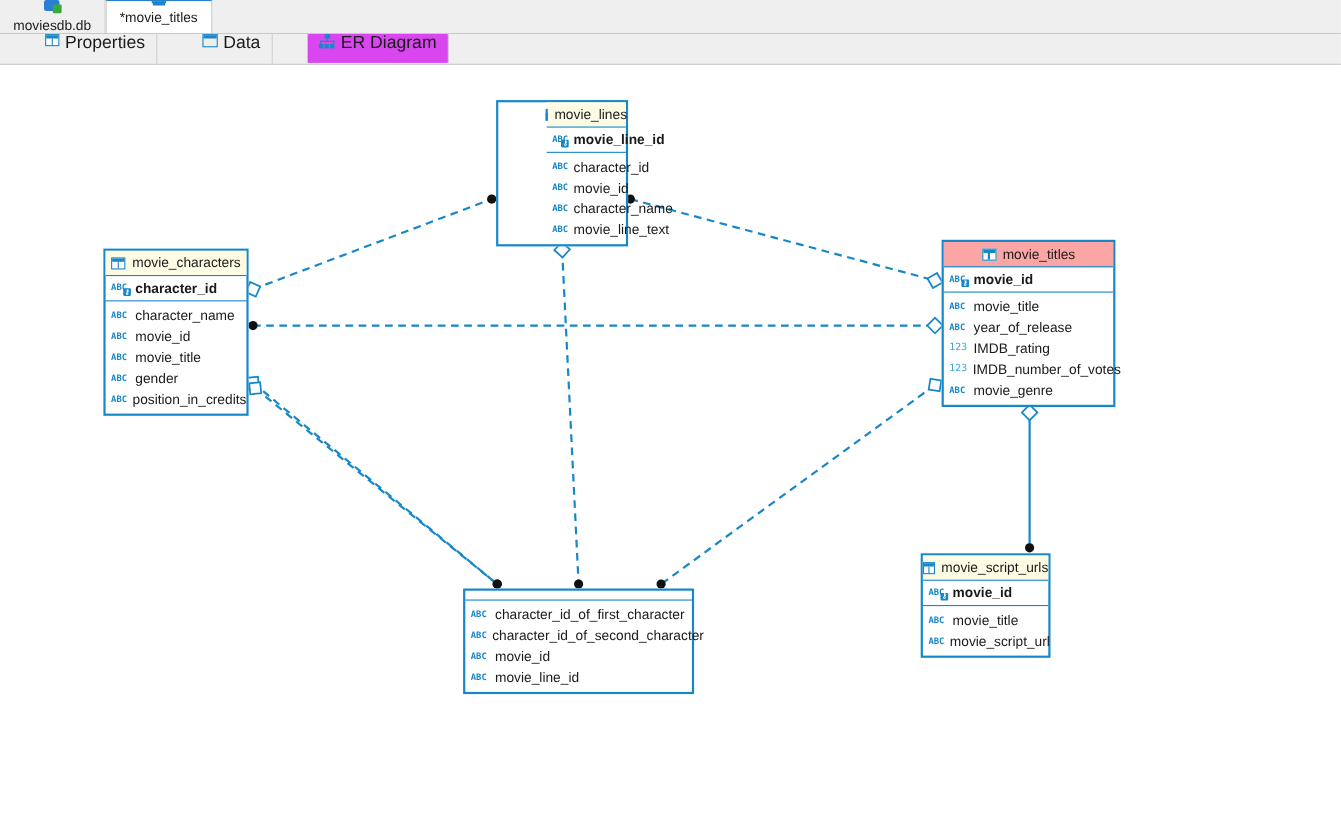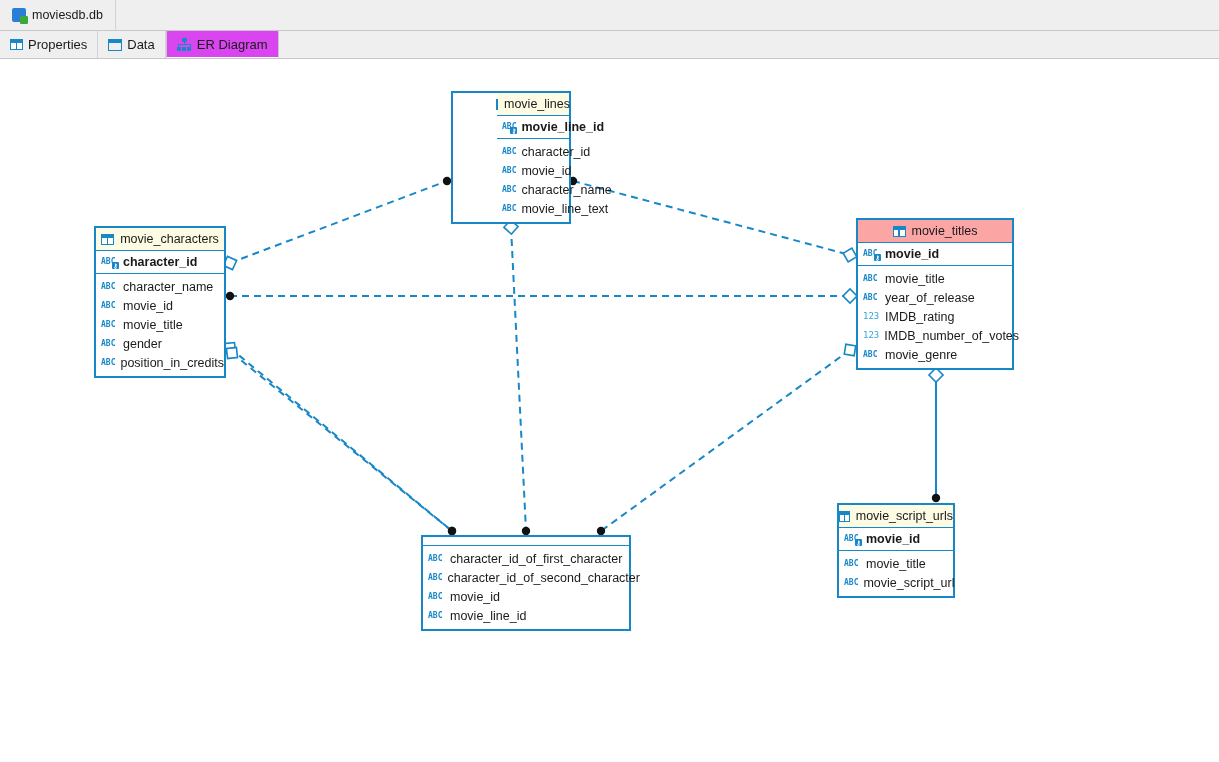--- a/index.html
+++ b/index.html
@@ -20,20 +20,21 @@
     border-bottom:1px solid #c8c8c8;
     box-sizing:border-box;
     display:flex;align-items:flex-end;
   }
   .tab{
     height:30px;display:flex;align-items:center;gap:6px;
     padding:0 12px;box-sizing:border-box;
     font-size:12.5px;color:#1a1a1a;white-space:nowrap;
     background:#efefef;
     border-right:1px solid #d2d2d2;
+    flex-direction:column;
   }
   .tab.active{
     background:#ffffff;
     border-top:2px solid #2a7fd4;
     border-left:1px solid #c8c8c8;
     border-right:1px solid #c8c8c8;
     height:31px;
   }
   .tab .close{
     margin-left:6px;color:#444;font-size:13px;line-height:1;
@@ -42,24 +43,25 @@
 
   
   .subbar{
     position:absolute;left:0;top:31px;width:1219px;height:28px;
     background:#efefef;
     border-bottom:1px solid #c8c8c8;
     box-sizing:border-box;
     display:flex;align-items:flex-end;
   }
   .subtab{
-    height:27px;display:flex;align-items:center;gap:5px;
+    height:27px;display:flex;align-items:flex-start;gap:5px;
     padding:0 10px;box-sizing:border-box;
-    font-size:13px;color:#1a1a1a;white-space:nowrap;
+    font-size:16px;color:#1a1a1a;white-space:nowrap;
     border-right:1px solid #d2d2d2;
+    margin-left:31px;
   }
   .subtab.active{
     background:#d946ef;
     border:1px solid #c8c8c8;
     border-bottom:1px solid #ffffff;
     height:28px;
     border-radius:2px 2px 0 0;
   }
 
   
@@ -153,20 +155,25 @@
   }
   .ericon i{position:absolute;background:#1787c8;display:block;}
 </style>
 </head>
 <body>
 
 <div class="tabbar">
   <div class="tab">
     <span class="dbicon"></span>
     <span>moviesdb.db</span>
+  </div>
+  <div class="tab active">
+    <span class="tblicon"></span>
+    <span>*movie_titles</span>
+    <span class="close">✕</span>
   </div>
 </div>
 
 <div class="subbar">
   <div class="subtab">
     <span class="tblicon"></span>
     <span>Properties</span>
   </div>
   <div class="subtab">
     <span class="dataicon"></span>

